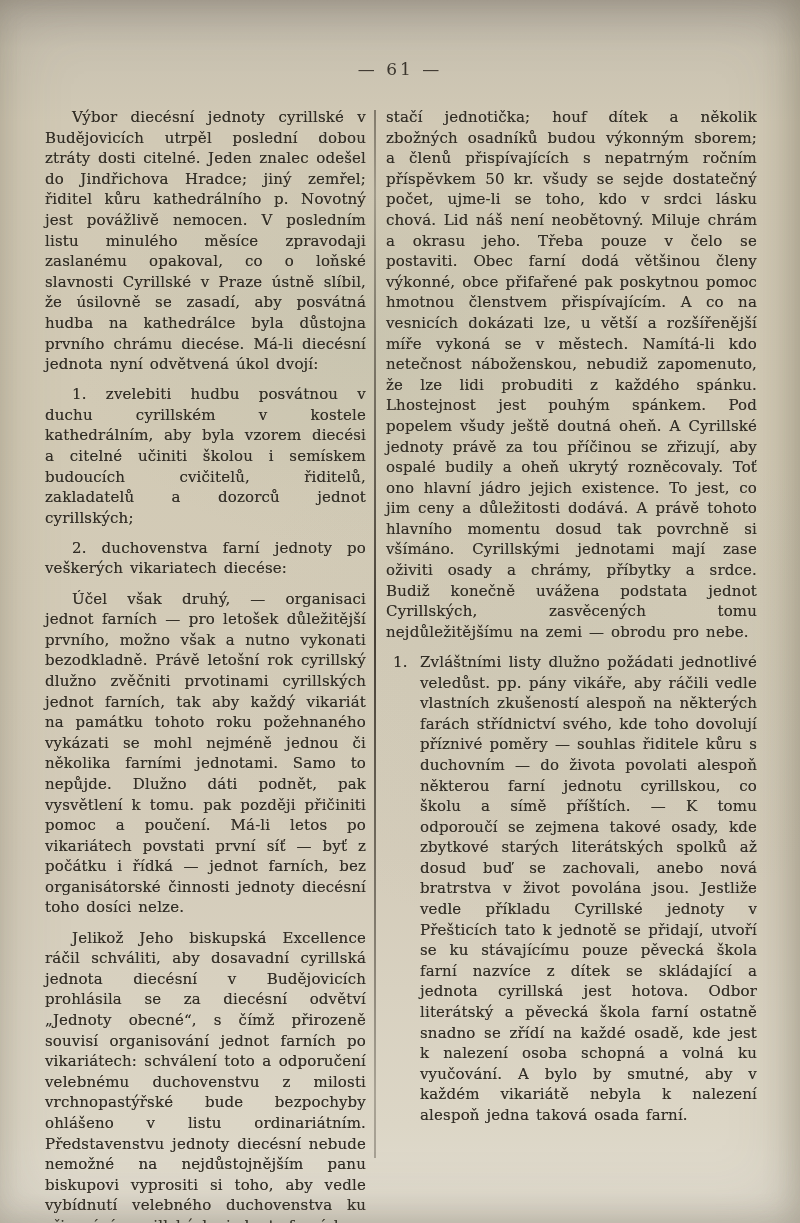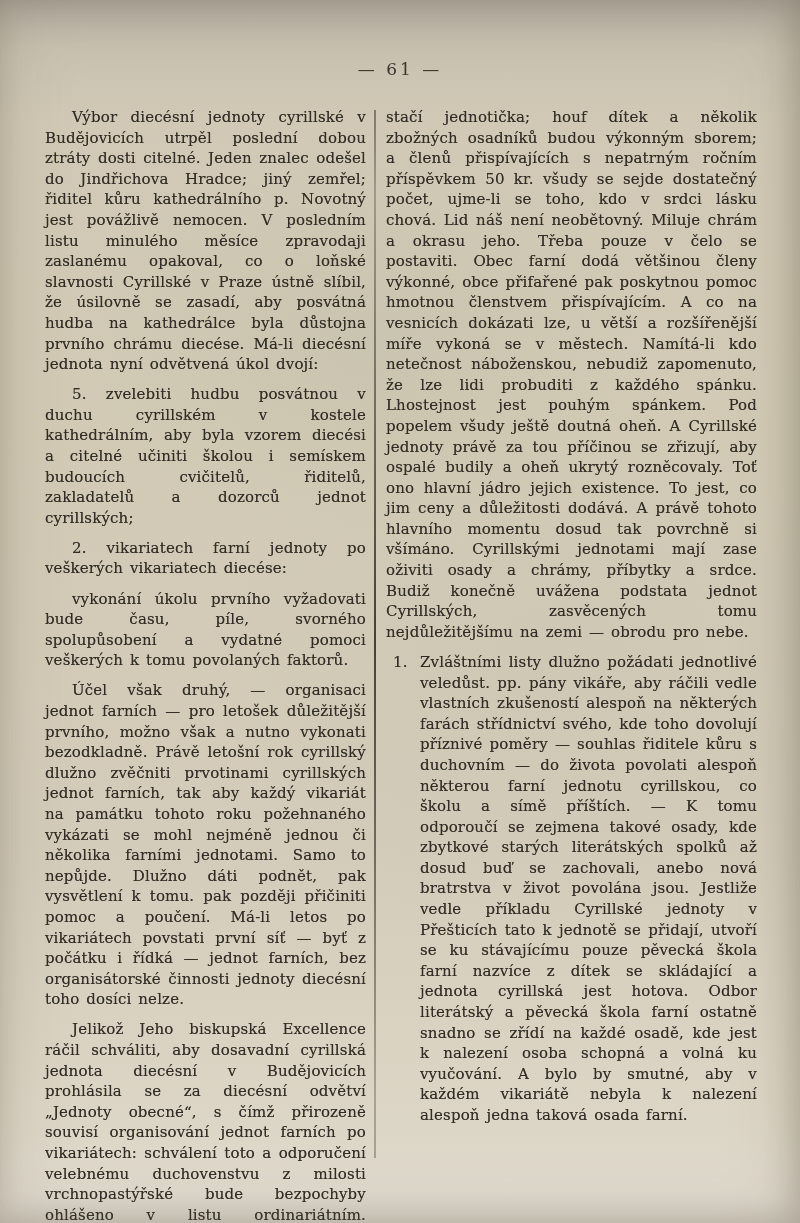--- a/index.html
+++ b/index.html
@@ -59,23 +59,22 @@
   }
   .it{}
 </style>
 </head>
 <body>
 
 <div class="page">
   <div class="page-header">— 61 —</div>
   <div class="column column-left">
       <p class="para indent"><span>Výbor diecésní jednoty cyrillské v Budějovicích utrpěl poslední dobou ztráty dosti citelné. Jeden znalec odešel do Jindřichova Hradce; jiný zemřel; řiditel kůru kathedrálního p. Novotný jest povážlivě nemocen. V posledním listu minulého měsíce zpravodaji zaslanému opakoval, co o loňské slavnosti Cyrillské v Praze ústně slíbil, že úsilovně se zasadí, aby posvátná hudba na kathedrálce byla důstojna prvního chrámu diecése. Má-li diecésní jednota nyní odvětvená </span><span class="it">úkol dvojí:</span></p>
-      <p class="para indent"><span>5. zvelebiti hudbu posvátnou v duchu cyrillském </span><span class="it">v kostele kathedrálním</span><span>, aby byla vzorem diecési a </span><span class="it">citelné</span><span> učiniti školou i semískem budoucích cvičitelů, řiditelů, zakladatelů a dozorců jednot cyrillských;</span></p>
-      <p class="para indent"><span>2. </span><span class="it">vikariatech farní jednoty</span><span> po veškerých vikariatech diecése:</span></p>
-      <p class="para indent"><span>vykonání úkolu prvního vyžadovati bude času, píle, svorného spolupůsobení a vydatné pomoci veškerých k tomu povolaných faktorů.</span></p>
+      <p class="para indent"><span>1. zvelebiti hudbu posvátnou v duchu cyrillském </span><span class="it">v kostele kathedrálním</span><span>, aby byla vzorem diecési a </span><span class="it">citelné</span><span> učiniti školou i semískem budoucích cvičitelů, řiditelů, zakladatelů a dozorců jednot cyrillských;</span></p>
+      <p class="para indent"><span>2. </span><span class="it">duchovenstva farní jednoty</span><span> po veškerých vikariatech diecése:</span></p>
       <p class="para indent"><span>Účel však </span><span class="it">druhý, — organisaci jednot farních</span><span> — pro letošek důležitější prvního, možno však a nutno vykonati </span><span class="it">bezodkladně</span><span>. Právě letošní rok cyrillský dlužno zvěčniti prvotinami cyrillských jednot farních, tak aby každý vikariát na památku tohoto roku požehnaného vykázati se mohl nejméně jednou či několika farními jednotami. Samo to nepůjde. Dlužno dáti podnět, pak vysvětlení k tomu. pak později přičiniti pomoc a poučení. Má-li letos po vikariátech povstati první síť — byť z počátku i řídká — jednot farních, </span><span class="it">bez organisátorské činnosti jednoty diecésní</span><span> toho dosíci nelze.</span></p>
       <p class="para indent"><span>Jelikož Jeho biskupská Excellence ráčil schváliti, aby dosavadní cyrillská jednota diecésní v Budějovicích prohlásila se za diecésní odvětví „Jednoty obecné“, s čímž přirozeně souvisí organisování jednot farních po vikariátech: </span><span class="it">schválení toto a odporučení velebnému duchovenstvu</span><span> z milosti vrchnopastýřské bude bezpochyby ohlášeno </span><span class="it">v listu ordinariátním</span><span>. Představenstvu jednoty diecésní nebude nemožné na nejdůstojnějším panu biskupovi vyprositi si toho, aby vedle vybídnutí velebného duchovenstva ku zřizování cyrillských jednot farních v listu ordinariatním uveden byl též stručný </span></p>
     </div>
   <div class="column-divider"></div>
   <div class="column column-right">
       <p class="para"><span>stačí jednotička; houf dítek a několik zbožných osadníků budou </span><span class="it">výkonným sborem</span><span>; a členů </span><span class="it">přispívajících</span><span> s nepatrným ročním příspěvkem 50 kr. všudy se sejde dostatečný počet, ujme-li se toho, kdo v srdci lásku chová. Lid náš není neobětovný. Miluje chrám a okrasu jeho. Třeba pouze v čelo se postaviti. </span><span class="it">Obec farní</span><span> dodá většinou členy výkonné, obce </span><span class="it">přifařené</span><span> pak poskytnou pomoc hmotnou členstvem přispívajícím. A co na vesnicích dokázati lze, u větší a rozšířenější míře vykoná se </span><span class="it">v městech</span><span>. Namítá-li kdo netečnost náboženskou, nebudiž zapomenuto, že lze lidi probuditi z každého spánku. Lhostejnost jest pouhým spánkem. Pod popelem všudy ještě doutná oheň. A Cyrillské jednoty právě za tou příčinou se zřizují, aby ospalé budily a oheň ukrytý rozněcovaly. Toť ono hlavní </span><span class="it">jádro</span><span> jejich existence. To jest, co jim ceny a důležitosti dodává. A právě tohoto hlavního momentu dosud tak povrchně si všímáno. Cyrillskými jednotami mají zase oživiti osady a chrámy, příbytky a srdce. Budiž konečně uvážena </span><span class="it">podstata jednot Cyrillských</span><span>, zasvěcených tomu nejdůležitějšímu na zemi — obrodu pro nebe.</span></p>
       <p class="para hang"><span class="marker">1.</span><span class="it">Zvláštními listy dlužno požádati jednotlivé veledůst. pp. pány vikáře</span><span>, aby ráčili vedle vlastních zkušeností alespoň na některých farách střídnictví svého, kde toho dovolují příznivé poměry — souhlas řiditele kůru s duchovním — do života povolati alespoň některou farní jednotu cyrillskou, co školu a símě příštích. — K tomu odporoučí se zejmena takové osady, kde </span><span class="it">zbytkové starých literátských spolků</span><span> až dosud buď se zachovali, anebo nová bratrstva v život povolána jsou. Jestliže vedle příkladu Cyrillské jednoty </span><span class="it">v Přešticích</span><span> tato k jednotě se přidají, utvoří se ku stávajícímu pouze </span><span class="it">pěvecká škola farní</span><span> nazvíce z dítek se skládající a jednota cyrillská jest hotova. Odbor literátský a pěvecká škola farní ostatně snadno se zřídí na každé osadě, kde jest k nalezení osoba schopná a volná ku vyučování. A bylo by smutné, aby v každém vikariátě nebyla k nalezení </span><span class="it">alespoň jedna</span><span> taková osada farní.</span></p>
     </div>
   <div class="vignette"></div>
 </div>

